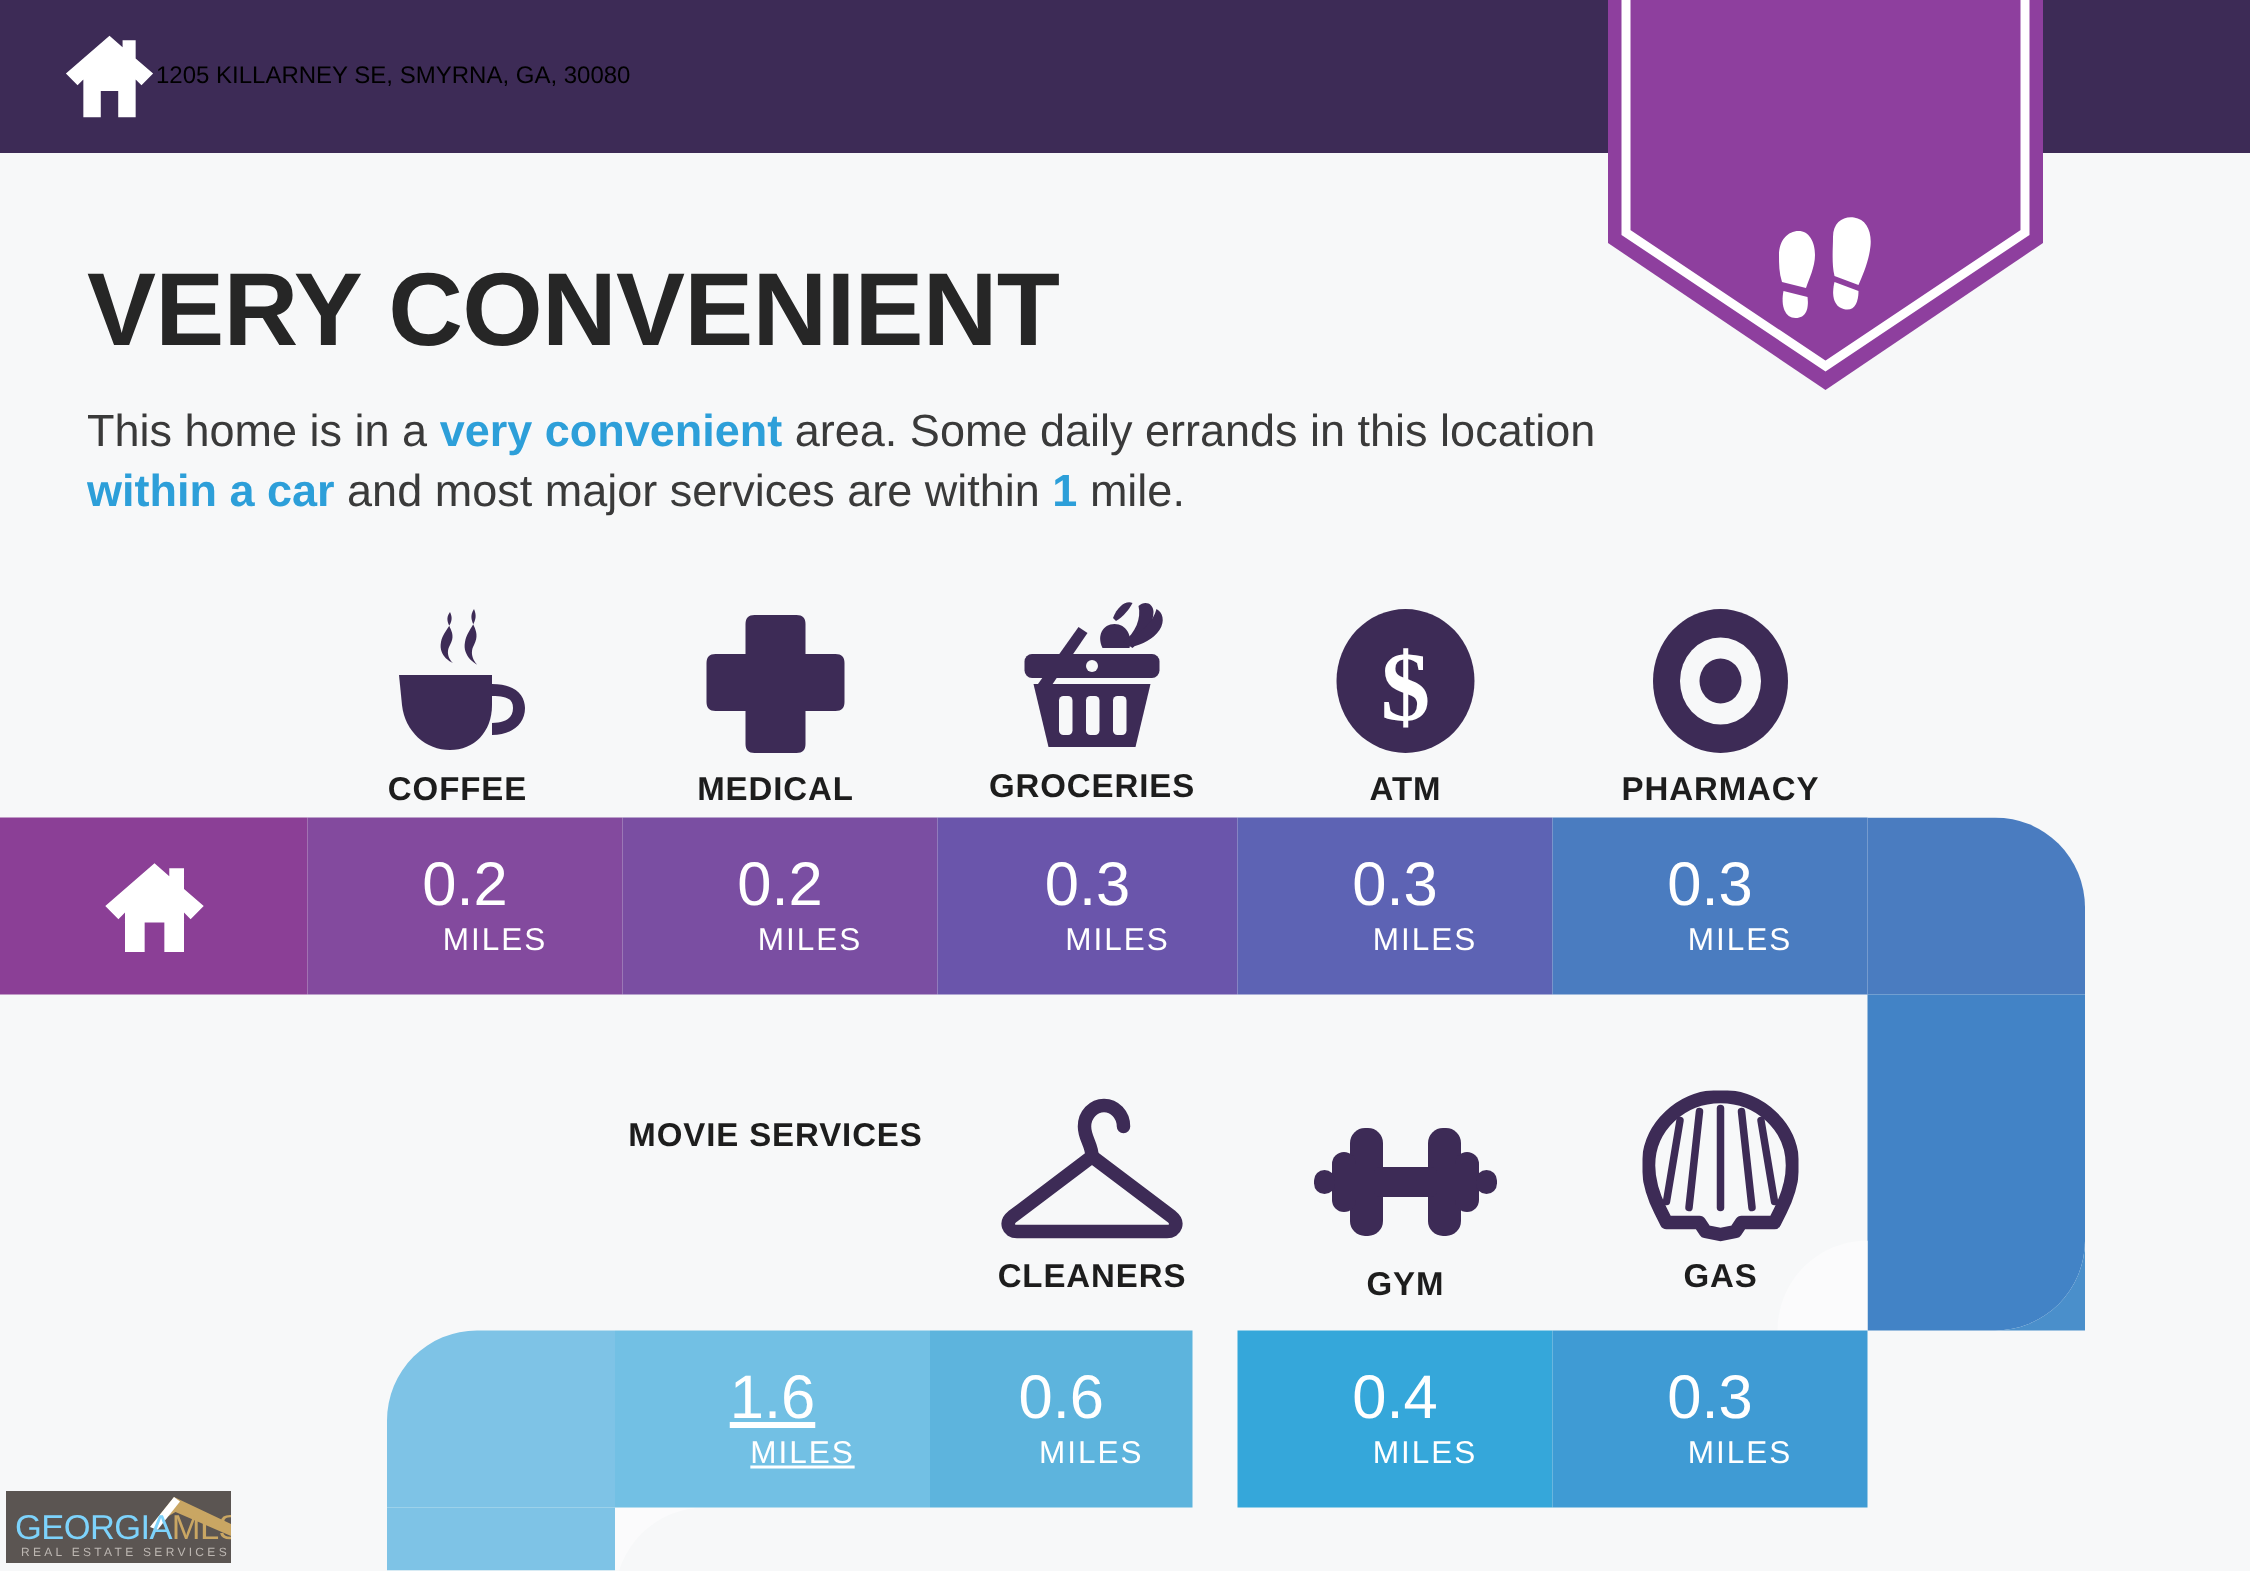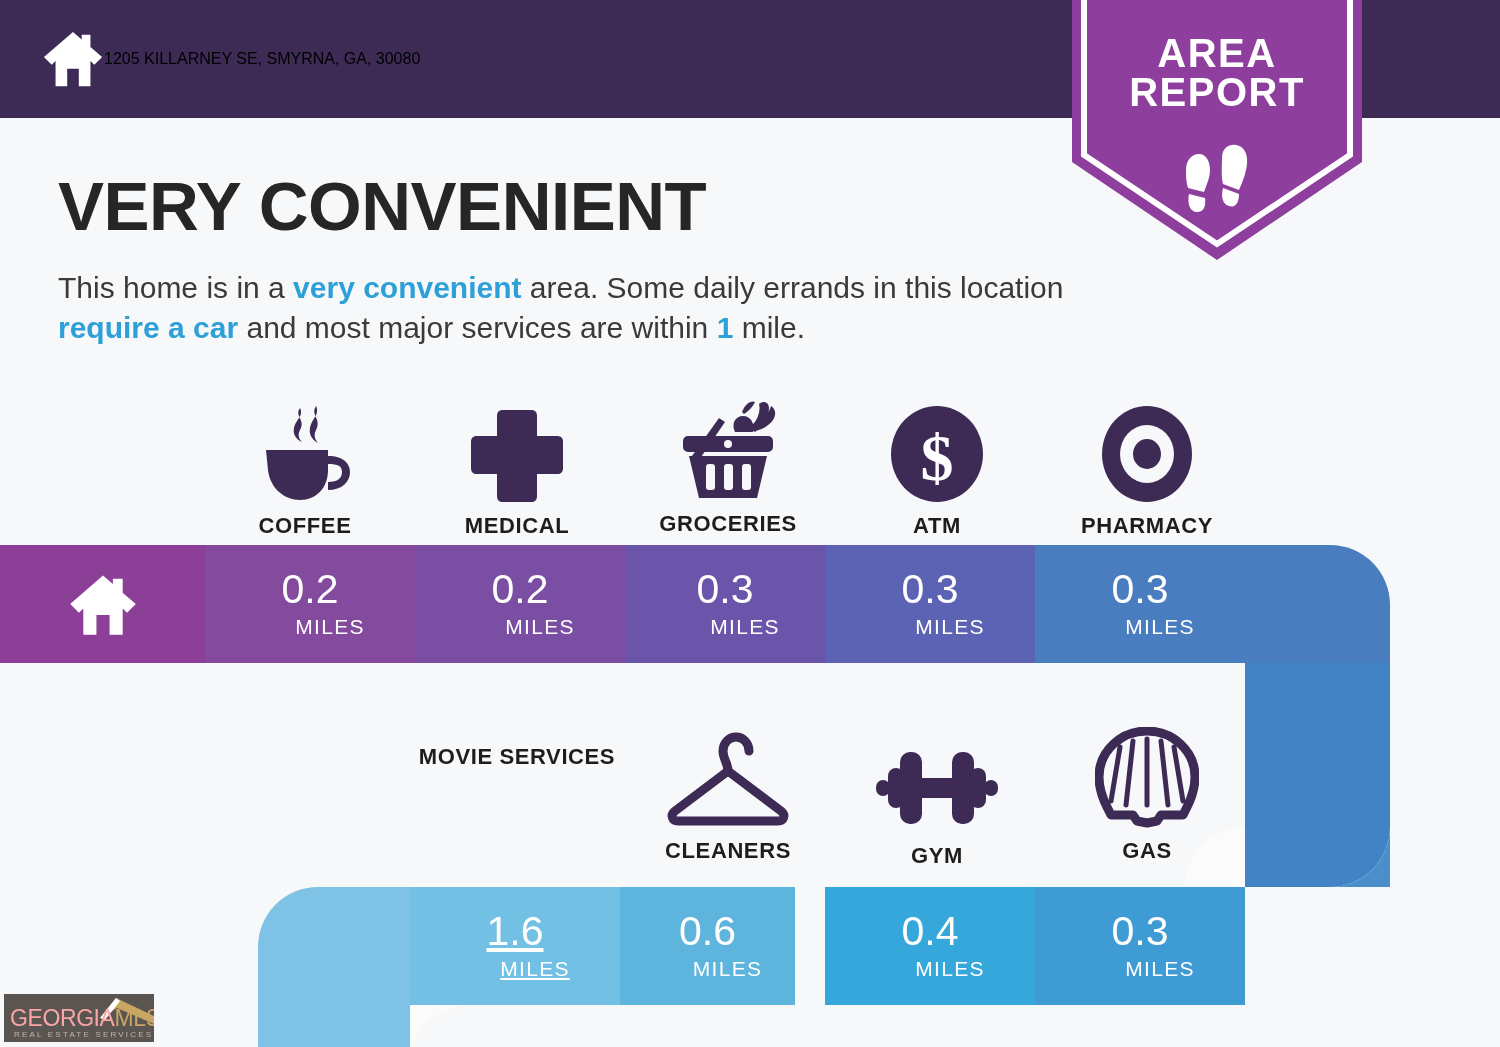--- a/index.html
+++ b/index.html
@@ -6,21 +6,21 @@
   html,body { width:1500px; height:1047px; }
   body {
     font-family:"Liberation Sans", sans-serif;
     background:#f7f8f9;
     position:relative;
     overflow:hidden;
   }
 
   
   #header-bar{
-    position:absolute; left:0; top:0; width:1500px; height:118px;
+    position:absolute; left:0; top:0; width:1500px; height:102px;
     background:#3d2b56;
     display:flex; align-items:center;
   }
   #home-badge-icon{ margin-left:42px; width:62px; height:62px; flex:none; }
 
   
   #area-report-badge{
     position:absolute; left:1072px; top:-6px; width:290px; height:266px;
     z-index:6;
   }
@@ -68,21 +68,21 @@
 
   
   #mls-logo{
     position:absolute; left:4px; top:994px; width:150px; height:48px;
     background:#5b5552; z-index:8; overflow:hidden;
   }
   #mls-logo .row1{
     position:absolute; left:6px; top:11px; font-size:23px; letter-spacing:-0.4px;
     font-weight:400;
   }
-  #mls-logo .g{ color:#fca5a5; }
+  #mls-logo .g{ color:#7dd3fc; }
   #mls-logo .m{ color:#c9a663; }
   #mls-logo .row2{
     position:absolute; left:10px; top:36px; font-size:8px; letter-spacing:2.2px;
     color:#bdb7b2;
   }
 </style>
 </head>
 <body>
 
 <div id="header-bar">
@@ -90,39 +90,35 @@
     <path fill="#ffffff" d="M32 4 L2 30 L10 38 L14 34 L14 60 L26 60 L26 42 L38 42 L38 60 L50 60 L50 34 L54 38 L62 30 L50 19.6 L50 7 L41 7 L41 11.8 Z"></path>
   </svg>
   <div>1205 KILLARNEY SE, SMYRNA, GA, 30080</div>
 </div>
 
 <div id="area-report-badge">
   <svg width="290" height="266" viewBox="0 0 290 266" style="position:absolute;left:0;top:0;">
     <path d="M0 0 H290 V168 L145 266 L0 168 Z" fill="#8e3f9e"></path>
     <path d="M12 0 H278 V161 L145 250 L12 161 Z" fill="none" stroke="#ffffff" stroke-width="6"></path>
   </svg>
-  <div class="pen-text">
-    <span>AREA</span><br>
-    <span>REPORT</span>
-  </div>
   <div class="feet">
     <svg width="90" height="76" viewBox="0 0 90 76">
       <g fill="#ffffff">
         <path d="M14 26 C14 16 20 10 27 10 C34 10 38 17 38 26 C38 34 34 42 32 48 L16 44 C14 38 14 32 14 26 Z"></path>
         <path d="M17 50 L33 54 C34 62 32 68 25 68 C18 68 15 60 17 50 Z"></path>
         <path d="M50 14 C50 4 57 0 64 1 C72 2 76 10 75 20 C74 30 70 39 67 46 L51 40 C49 32 50 22 50 14 Z"></path>
         <path d="M51 44 L67 50 C67 58 64 64 57 62 C50 60 49 52 51 44 Z"></path>
       </g>
     </svg>
   </div>
 </div>
 
 <h1 id="headline">VERY CONVENIENT</h1>
 <p id="subtext">
-  <span>This home is in a </span><b>very convenient</b><span> area. Some daily errands in this location </span><b>require a car</b><span> and most major services are within </span><b>1</b><span> mile.</span>
+  <span>This home is in a </span><b>very convenient</b><span> area. Some daily errands in this location </span><b>within a car</b><span> and most major services are within </span><b>1</b><span> mile.</span>
 </p>
 
 <div class="icon-cell" style="left:200px;top:400px;">
   <div class="glyph">
     <svg width="98" height="100" viewBox="0 0 98 100">
       <g fill="#3d2b56">
         <path d="M44 4 C38 12 50 16 44 26 C40 33 46 38 46 38 C46 38 36 34 38 24 C40 15 48 12 44 4 Z"></path>
         <path d="M60 2 C54 11 66 15 60 26 C56 33 62 39 62 39 C62 39 52 34 54 24 C56 14 64 11 60 2 Z"></path>
         <path d="M10 46 H72 V66 C72 84 60 96 44 96 C28 96 14 84 12 66 Z"></path>
         <path d="M72 52 C88 52 94 60 94 68 C94 78 86 86 72 86 L72 78 C82 78 86 74 86 68 C86 62 82 60 72 60 Z"></path>

